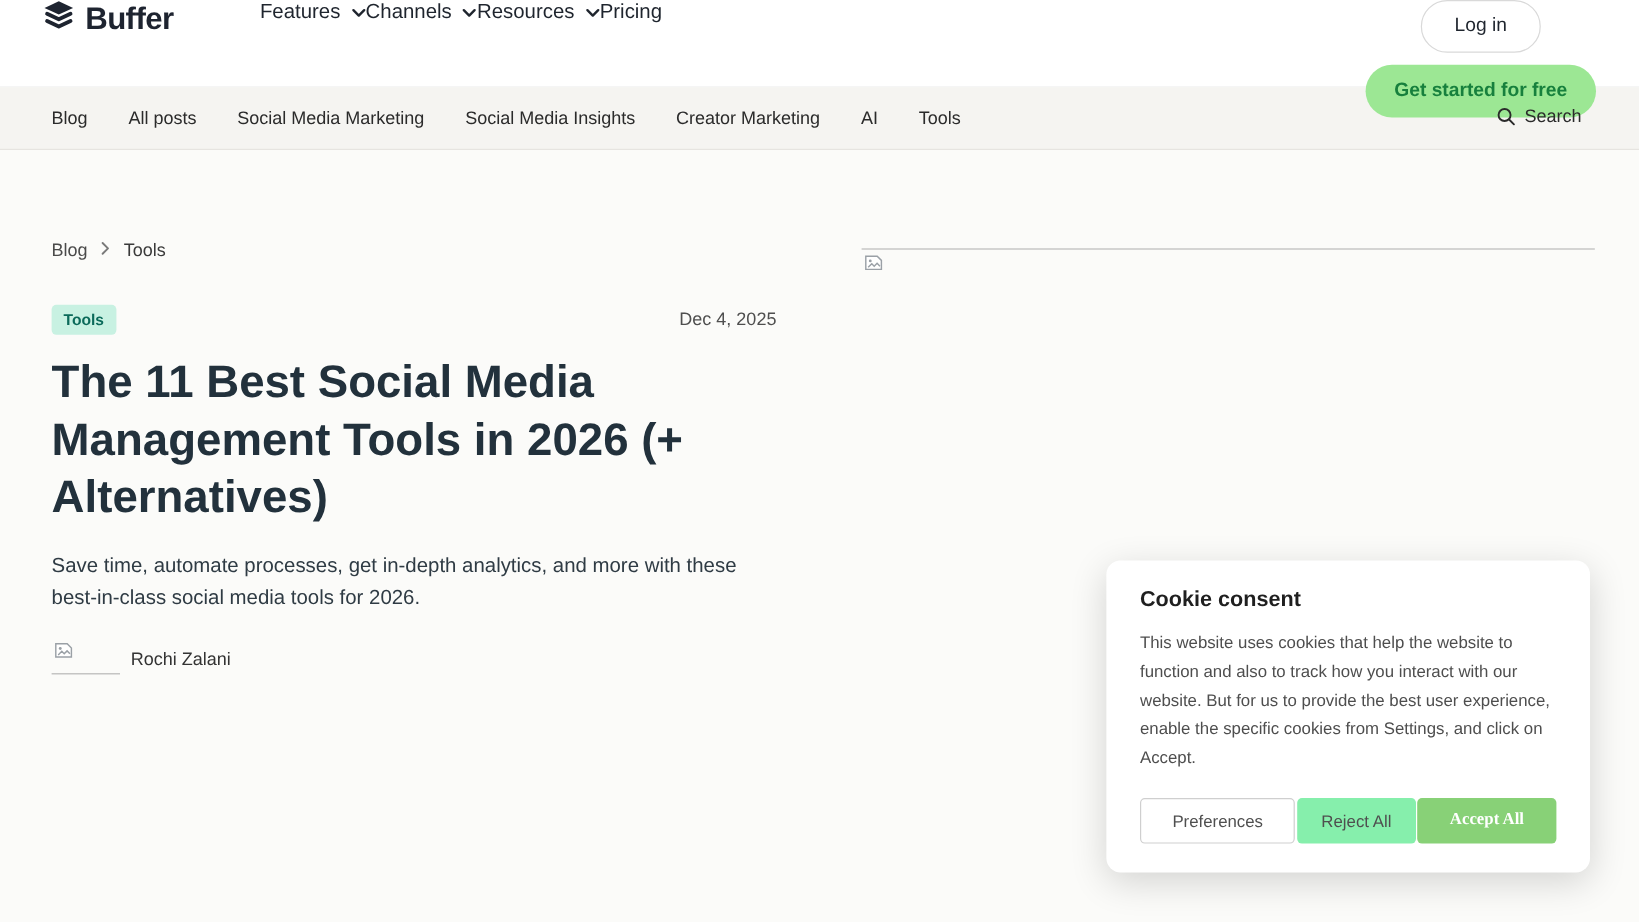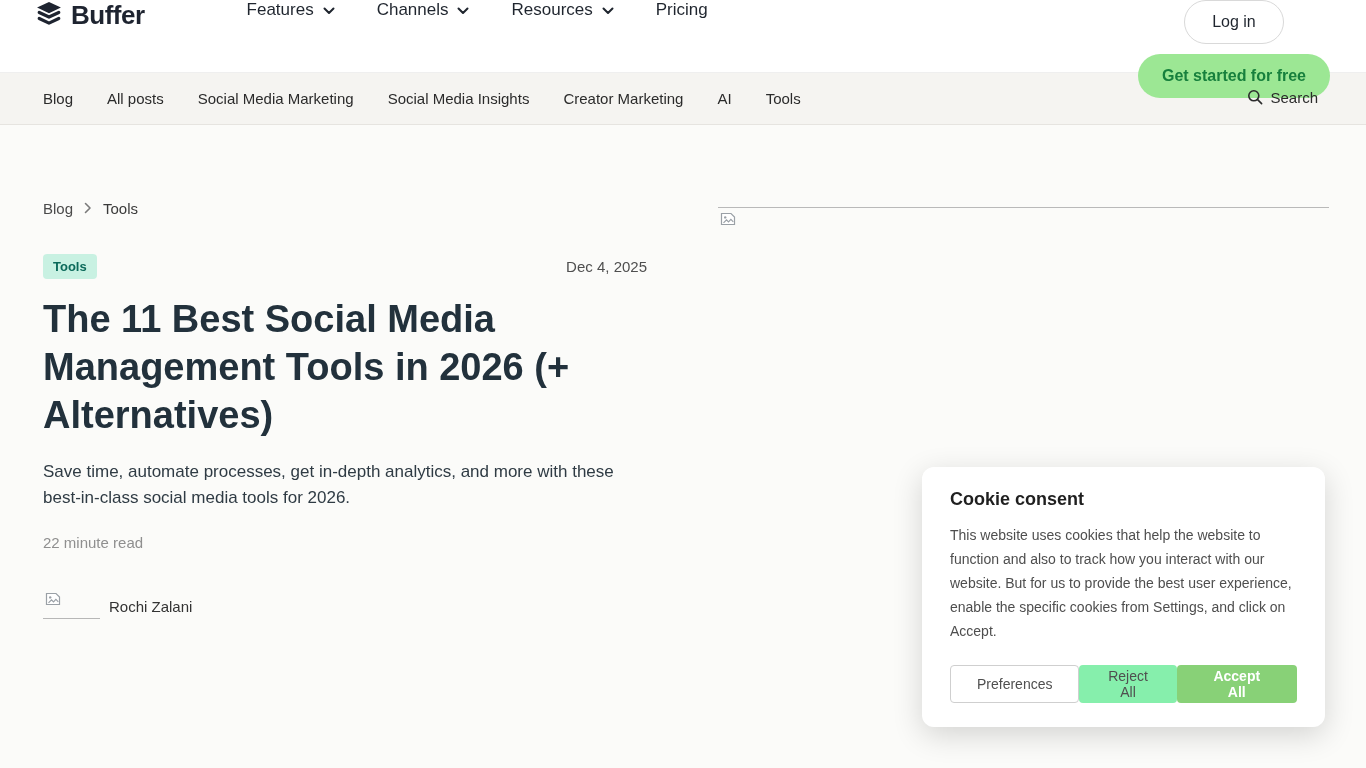--- a/index.html
+++ b/index.html
@@ -13,21 +13,21 @@
   a { text-decoration:none; color:inherit; cursor:pointer; }
   button { font-family:inherit; cursor:pointer; }
 
   
   .header {
     height:73px; background:#ffffff; border-bottom:1px solid #efefef;
     display:flex; align-items:flex-start; padding:0 36px;
   }
   .logo { display:flex; align-items:center; gap:9px; }
   .logo-text { font-size:26px; font-weight:700; color:#1e2430; letter-spacing:-0.5px; }
-  .main-nav { display:flex; align-items:center; gap:42px; margin-left:102px; }
+  .main-nav { display:flex; align-items:center; margin-left:72px; }
   .nav-item { display:flex; align-items:center; gap:9px; font-size:17px; font-weight:500; color:#1f252e; }
   .header-actions { margin-left:auto; display:flex; align-items:center; gap:10px;flex-direction:column; }
   .login-btn {
     height:44px; padding:0 27px; border-radius:22px; background:#ffffff;
     border:1px solid #d9d9d9; font-size:16px; font-weight:500; color:#1f252e;
   }
   .cta-btn {
     height:44px; padding:0 24px; border-radius:22px; background:#9ce794;
     border:none; font-size:16px; font-weight:700; color:#17803d;
   }
@@ -77,21 +77,21 @@
     position:fixed; right:41px; bottom:41px; width:403px;
     background:#ffffff; border-radius:12px; padding:22px 28px 24px;
     box-shadow:0 8px 30px rgba(0,0,0,0.16); z-index:50;
   }
   .cookie-title { font-size:18px; font-weight:700; color:#1f1f1f; margin-bottom:13px; }
   .cookie-body { font-size:14px; line-height:24px; color:#4e4e4e; margin-bottom:22px; }
   .cookie-buttons { display:flex; align-items:center; justify-content:space-between; }
   .cookie-buttons button { height:38px; border-radius:4px; font-size:14px; }
   .btn-preferences { background:#ffffff; border:1px solid #cfcfcf; color:#4f4f4f; padding:0 26px; }
   .btn-reject { background:#86efac; border:none; color:#4f4f4f; padding:0 20px; }
-  .btn-accept { background:#88d177; border:none; color:#ffffff; font-weight:600; padding:0 27px; }
+  .btn-accept { background:#88d177; border:none; color:#ffffff; font-weight:600; padding:0 27px;font-family:Liberation Serif, serif; }
 </style>
 </head>
 <body>
 
 <header class="header">
   <a class="logo">
     <span>
       <svg width="26" height="26" viewBox="0 0 24 24">
         <path d="M12 1 L23 6.1 12 11.2 1 6.1 Z" fill="#1e2430"></path>
         <path d="M3 10.6 L12 14.8 21 10.6" fill="none" stroke="#1e2430" stroke-width="3" stroke-linejoin="round" stroke-linecap="round"></path>
@@ -173,21 +173,20 @@
 
     <div class="meta-row">
       <a class="tag">Tools</a>
       <span class="date">Dec 4, 2025</span>
     </div>
 
     <h1 class="title">The 11 Best Social Media Management Tools in 2026 (+ Alternatives)</h1>
 
     <p class="subtitle">Save time, automate processes, get in-depth analytics, and more with these best-in-class social media tools for 2026.</p>
 
-    <p class="read-time">22 minute read</p>
 
     <div class="author-row">
       <div class="avatar-broken">
         <span>
           <svg width="16" height="16" viewBox="0 0 16 16">
             <path d="M1.5 2.5 h9.5 l3.5 3.5 v7.5 h-13 z" fill="#ffffff" stroke="#9aa0a6" stroke-width="1.2"></path>
             <circle cx="5.2" cy="6.4" r="1.2" fill="#9aa0a6"></circle>
             <path d="M3.5 11.8 l3 -3 2 2 2.4 -2.4 2.4 2.4" fill="none" stroke="#9aa0a6" stroke-width="1.2"></path>
           </svg>
         </span>

